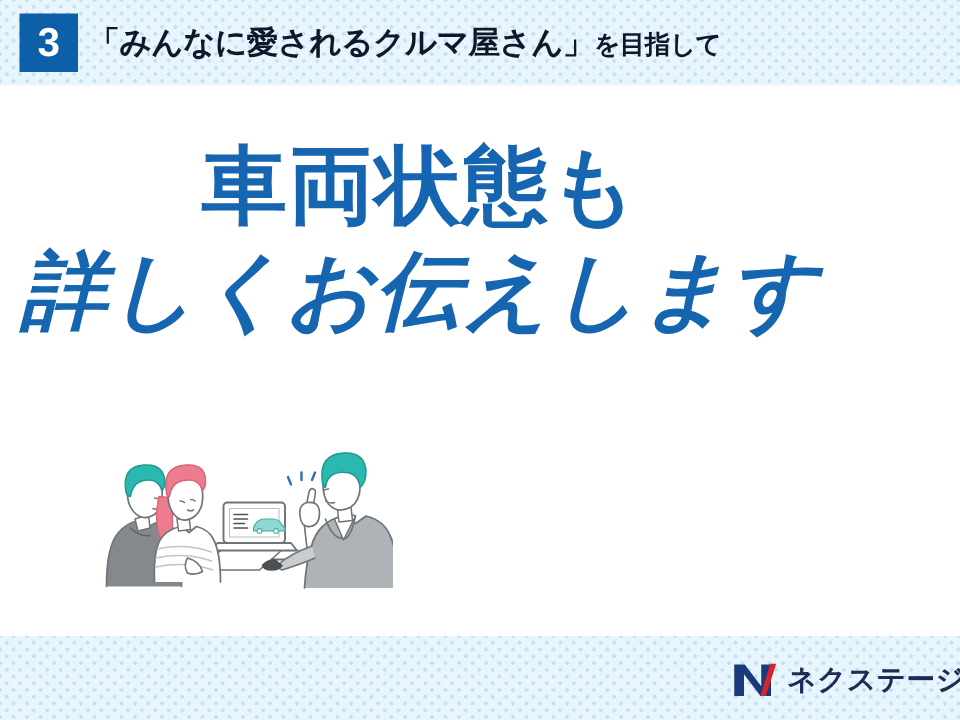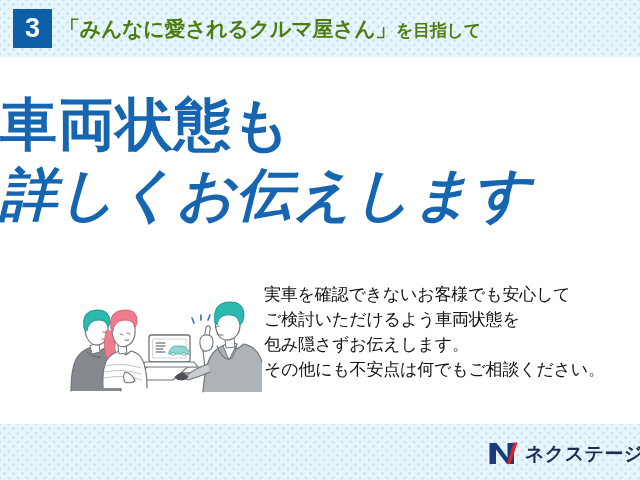--- a/index.html
+++ b/index.html
@@ -50,36 +50,37 @@
     text-align: center;
     letter-spacing: 0;
   }
 
   #header-title {
     position: absolute;
     left: 59px;
     top: 12px;
     height: 34px;
     line-height: 34px;
-    color: #4d7c0f;
+    color: #0f172a;
     font-size: 21px;
     font-weight: bold;
     white-space: nowrap;
     letter-spacing: -0.3px;
   }
   #header-title .small {
     font-size: 17px;
   }
 
   
   #headline {
     position: absolute;
     left: 0;
     top: 96px;
     width: 560px;
+    text-align: center;
     color: #1565b0;
     font-weight: bold;
     line-height: 1.0;
   }
   .headline-line {
     display: block;
     white-space: nowrap;
   }
   #headline-line1 {
     font-size: 57px;
@@ -242,26 +243,20 @@
           <path d="M151 88 q-14 5 -22 12 q-1 3 2 4 q13 -4 22 -8" fill="#c8cdd2" stroke="#6f7479" stroke-width="1.1"></path>
 
           <path d="M126 97 q-6 1 -8 4 q1 3 6 3 q5 0 7 -3 z" fill="#4c5055" stroke="#4c5055" stroke-width="1"></path>
 
           <path d="M137 47 l-2 -5 M144 44 l0 -5 M151 44 l2 -5" stroke="#2f6fb5" stroke-width="1.6"></path>
         </g>
       </g>
     </svg>
   </div>
 
-  <div id="body-copy">
-    <span class="copy-line">実車を確認できないお客様でも安心して</span>
-    <span class="copy-line">ご検討いただけるよう車両状態を</span>
-    <span class="copy-line">包み隠さずお伝えします。</span>
-    <span class="copy-line">その他にも不安点は何でもご相談ください。</span>
-  </div>
 
   <div id="footer-band" class="dot-band"></div>
 
   <div id="footer-logo">
     <svg id="logo-mark" viewBox="0 0 29 23" xmlns="http://www.w3.org/2000/svg">
       <path d="M0.5 22 L0.5 1 L7.5 1 L18.5 15.5 L18.5 1 L25 1 L25 22 L18 22 L7 7.5 L7 22 Z" fill="#1a3a7a"></path>
       <path d="M21.5 22 L28.5 0.5 L24.5 0.5 L18 22 Z" fill="#d8232a"></path>
     </svg>
     <span id="logo-wordmark">ネクステージ</span>
   </div>

